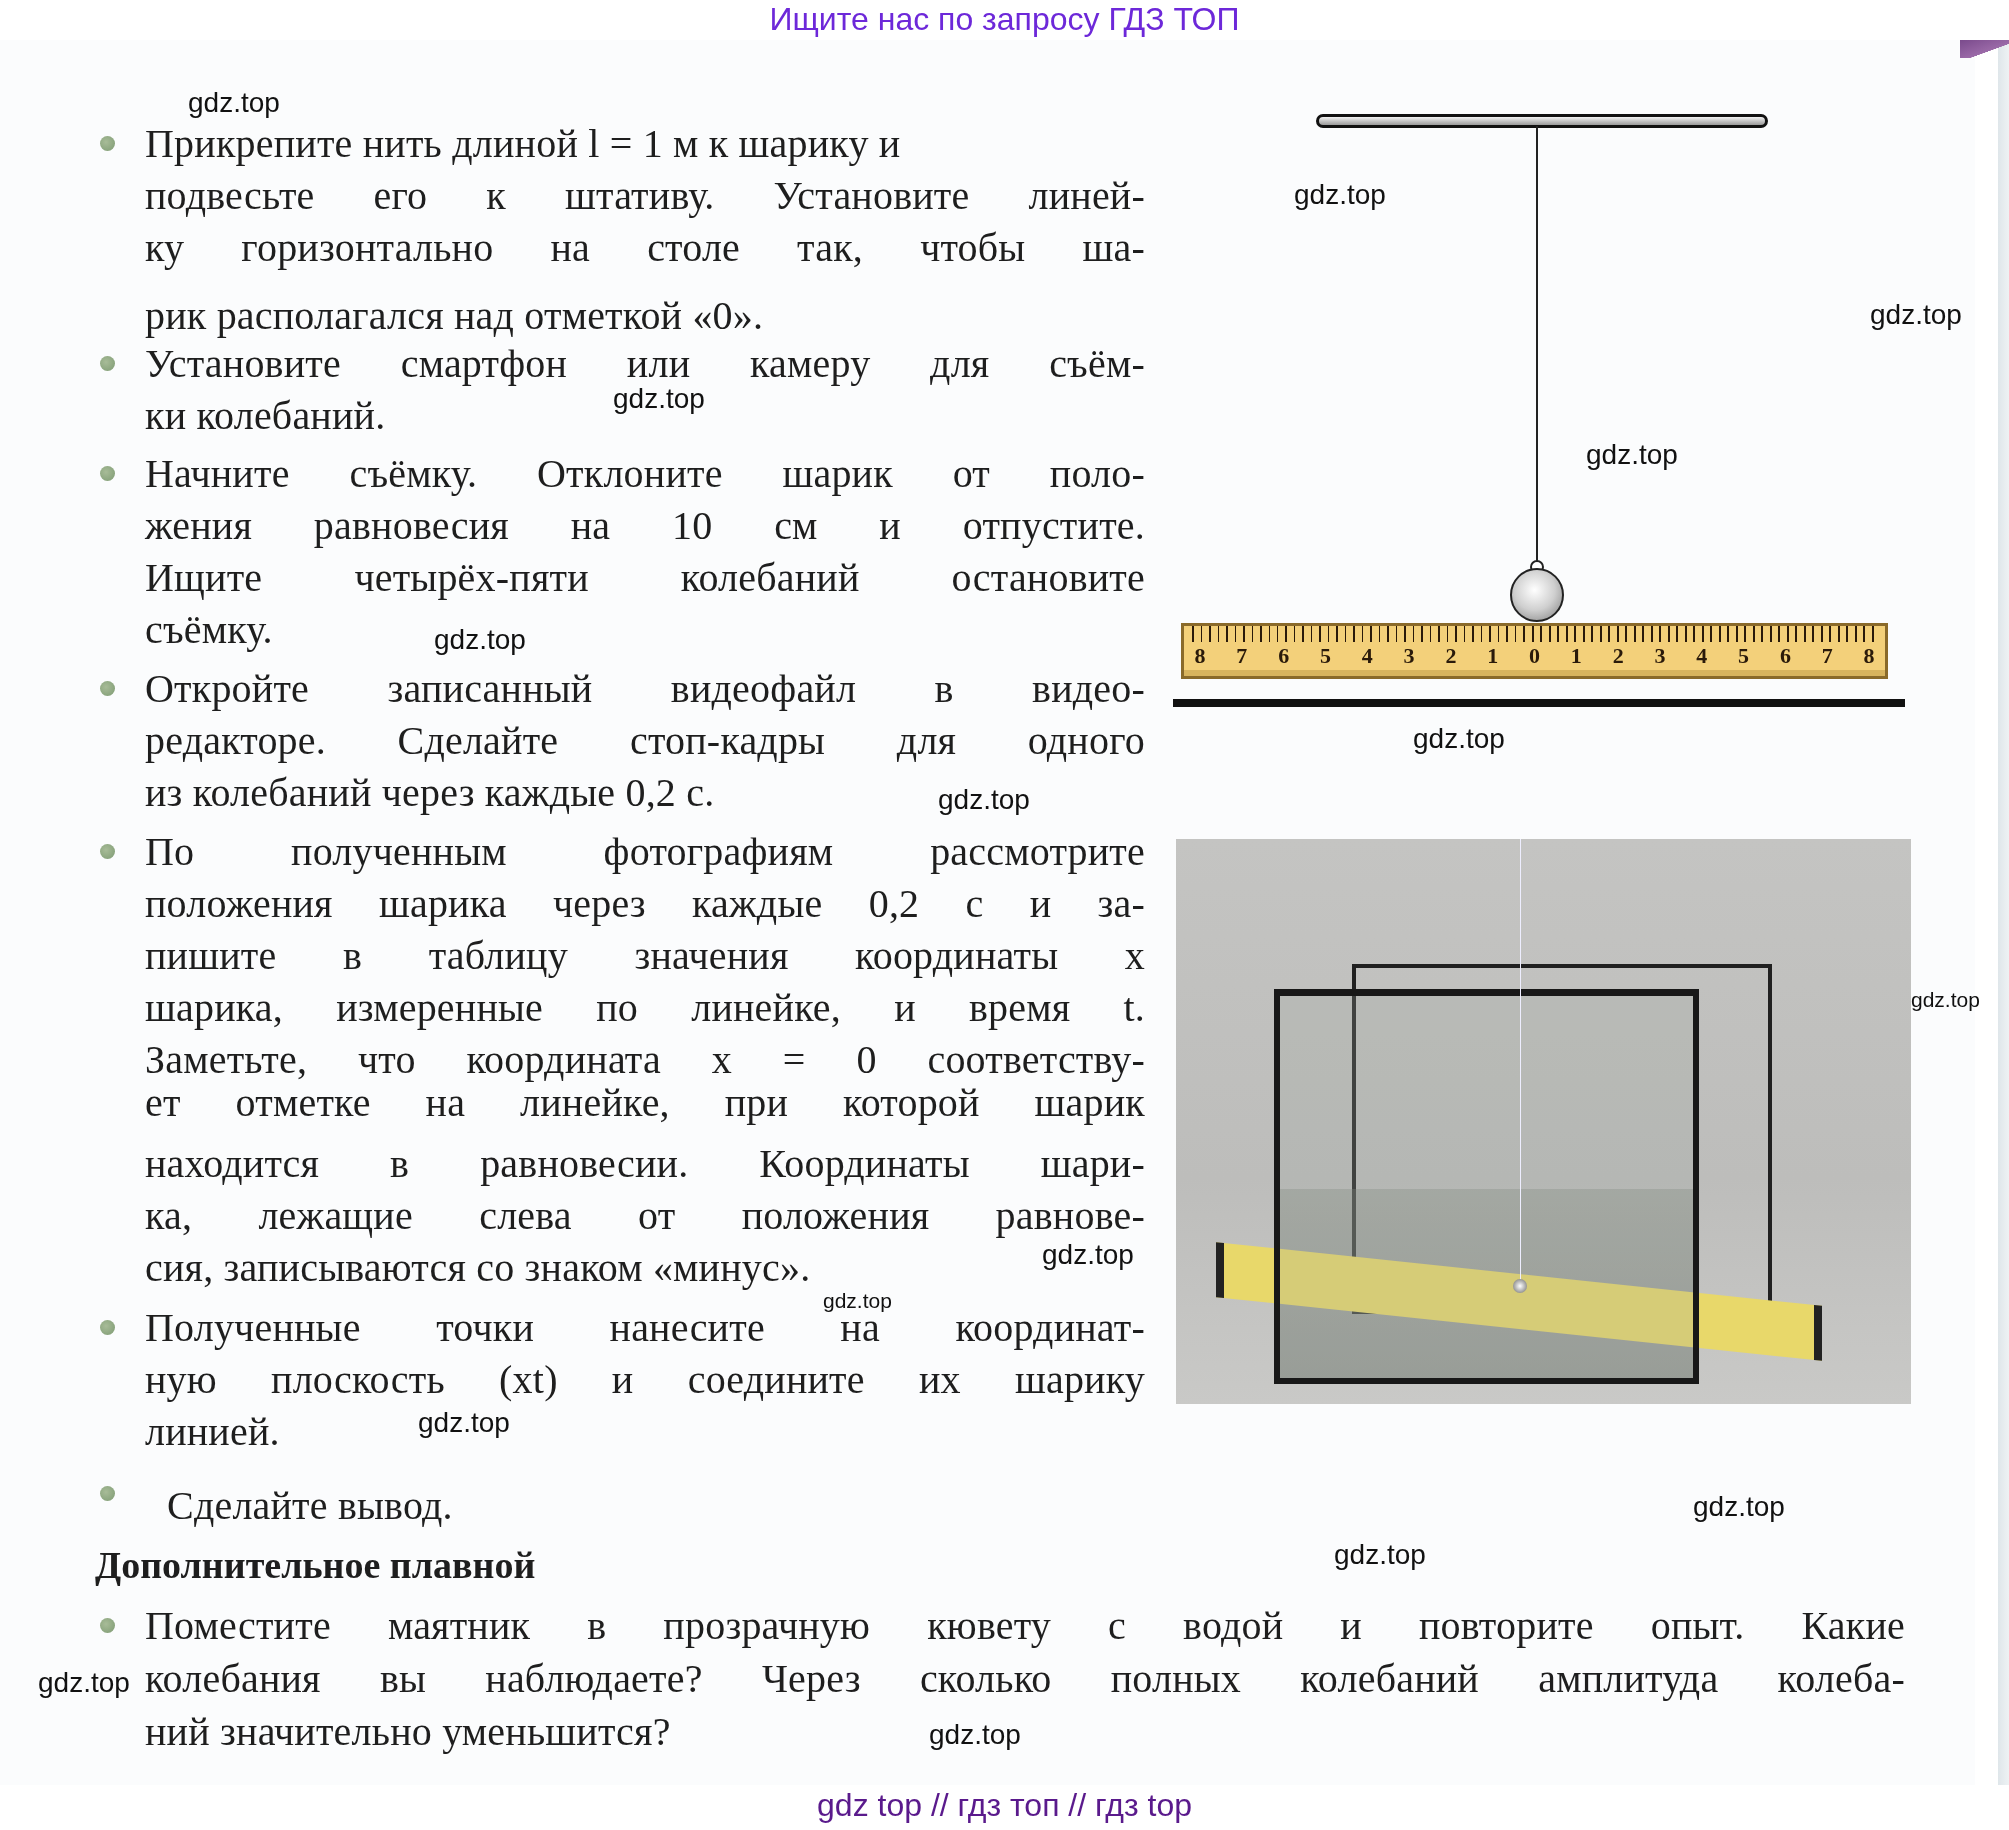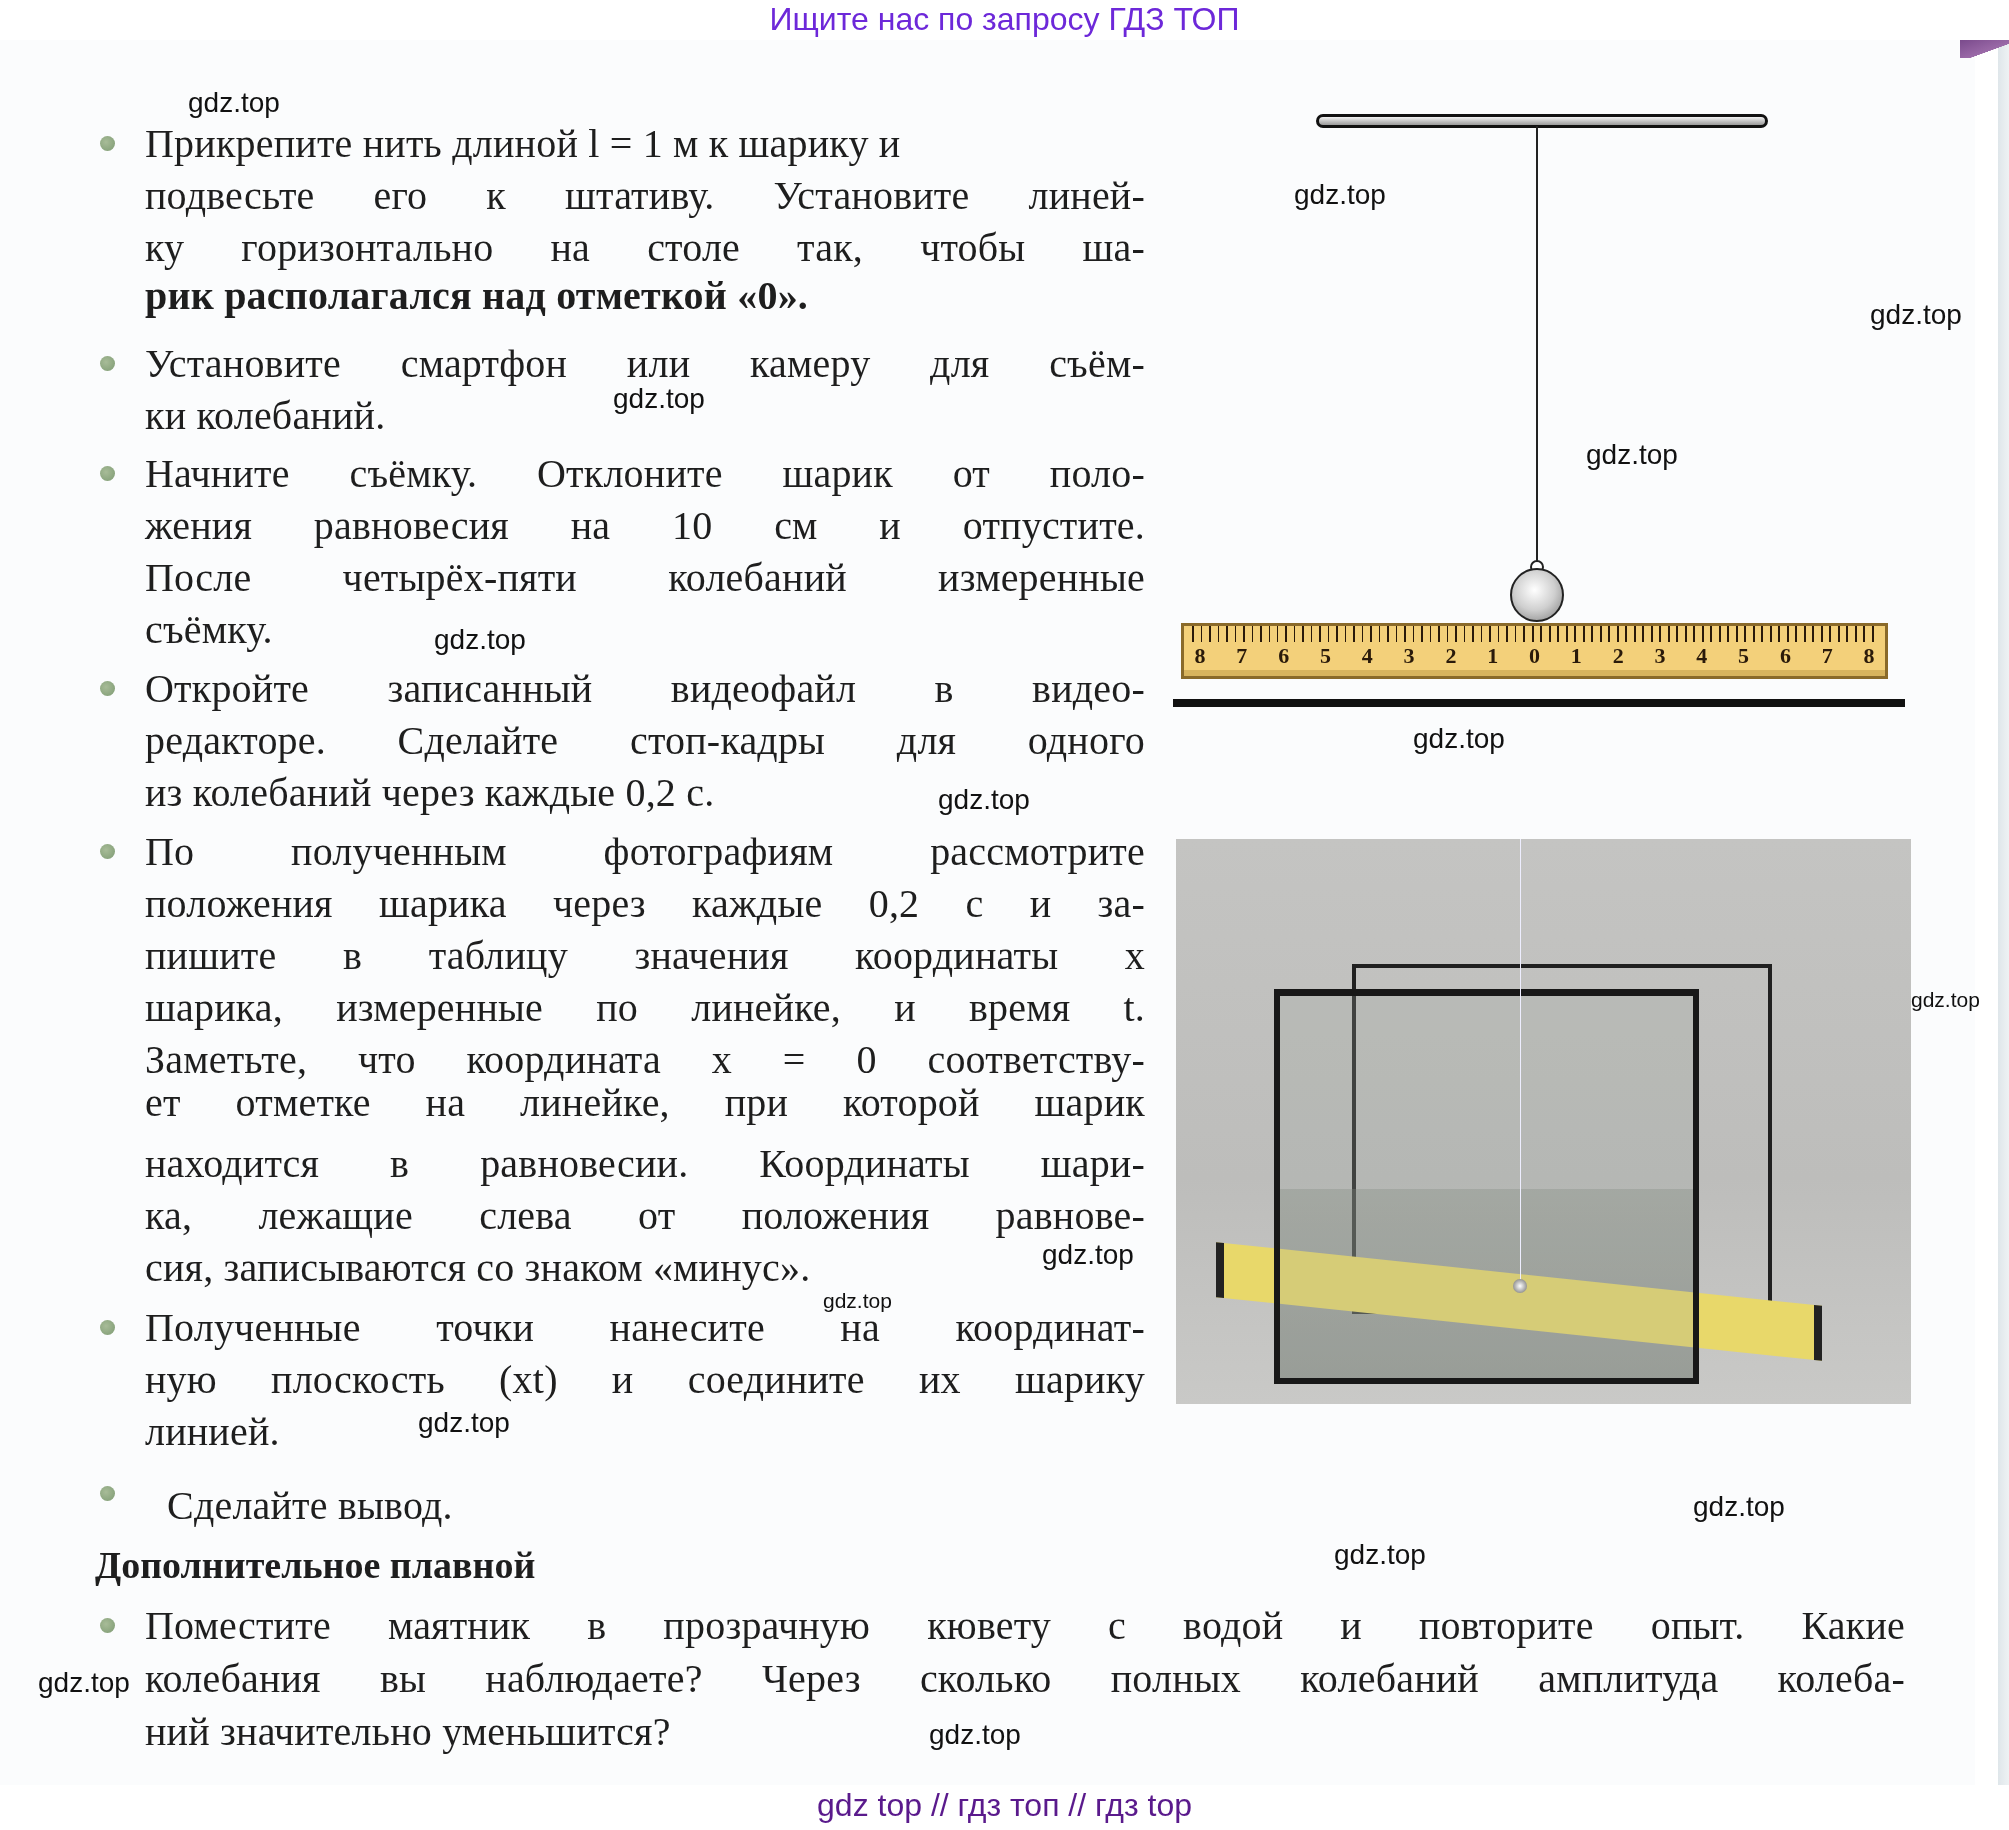--- a/index.html
+++ b/index.html
@@ -126,34 +126,34 @@
 <div class="corner-mark"></div>
 
 <div class="top-banner">Ищите нас по запросу ГДЗ ТОП</div>
 
 <div>
   <div class="bullet-block" style="top:118px;">
     <div class="bullet" style="top:18px;"></div>
     <div class="line" style="top:0;">Прикрепите нить длиной l = 1 м к шарику и</div>
     <div class="line just" style="top:52px;">подвесьте его к штативу. Установите линей-</div>
     <div class="line just" style="top:104px;">ку горизонтально на столе так, чтобы ша-</div>
-    <div class="line" style="top:152px;font-weight:bold;">рик располагался над отметкой «0».</div>
+    <div class="line" style="top:172px;">рик располагался над отметкой «0».</div>
   </div>
 
   <div class="bullet-block" style="top:338px;">
     <div class="bullet" style="top:18px;"></div>
     <div class="line just" style="top:0;">Установите смартфон или камеру для съём-</div>
     <div class="line" style="top:52px;">ки колебаний.</div>
   </div>
 
   <div class="bullet-block" style="top:448px;">
     <div class="bullet" style="top:18px;"></div>
     <div class="line just" style="top:0;">Начните съёмку. Отклоните шарик от поло-</div>
     <div class="line just" style="top:52px;">жения равновесия на 10 см и отпустите.</div>
-    <div class="line just" style="top:104px;">После четырёх-пяти колебаний измеренные</div>
+    <div class="line just" style="top:104px;">Ищите четырёх-пяти колебаний остановите</div>
     <div class="line" style="top:156px;">съёмку.</div>
   </div>
 
   <div class="bullet-block" style="top:663px;">
     <div class="bullet" style="top:18px;"></div>
     <div class="line just" style="top:0;">Откройте записанный видеофайл в видео-</div>
     <div class="line just" style="top:52px;">редакторе. Сделайте стоп-кадры для одного</div>
     <div class="line" style="top:104px;">из колебаний через каждые 0,2 с.</div>
   </div>
 

